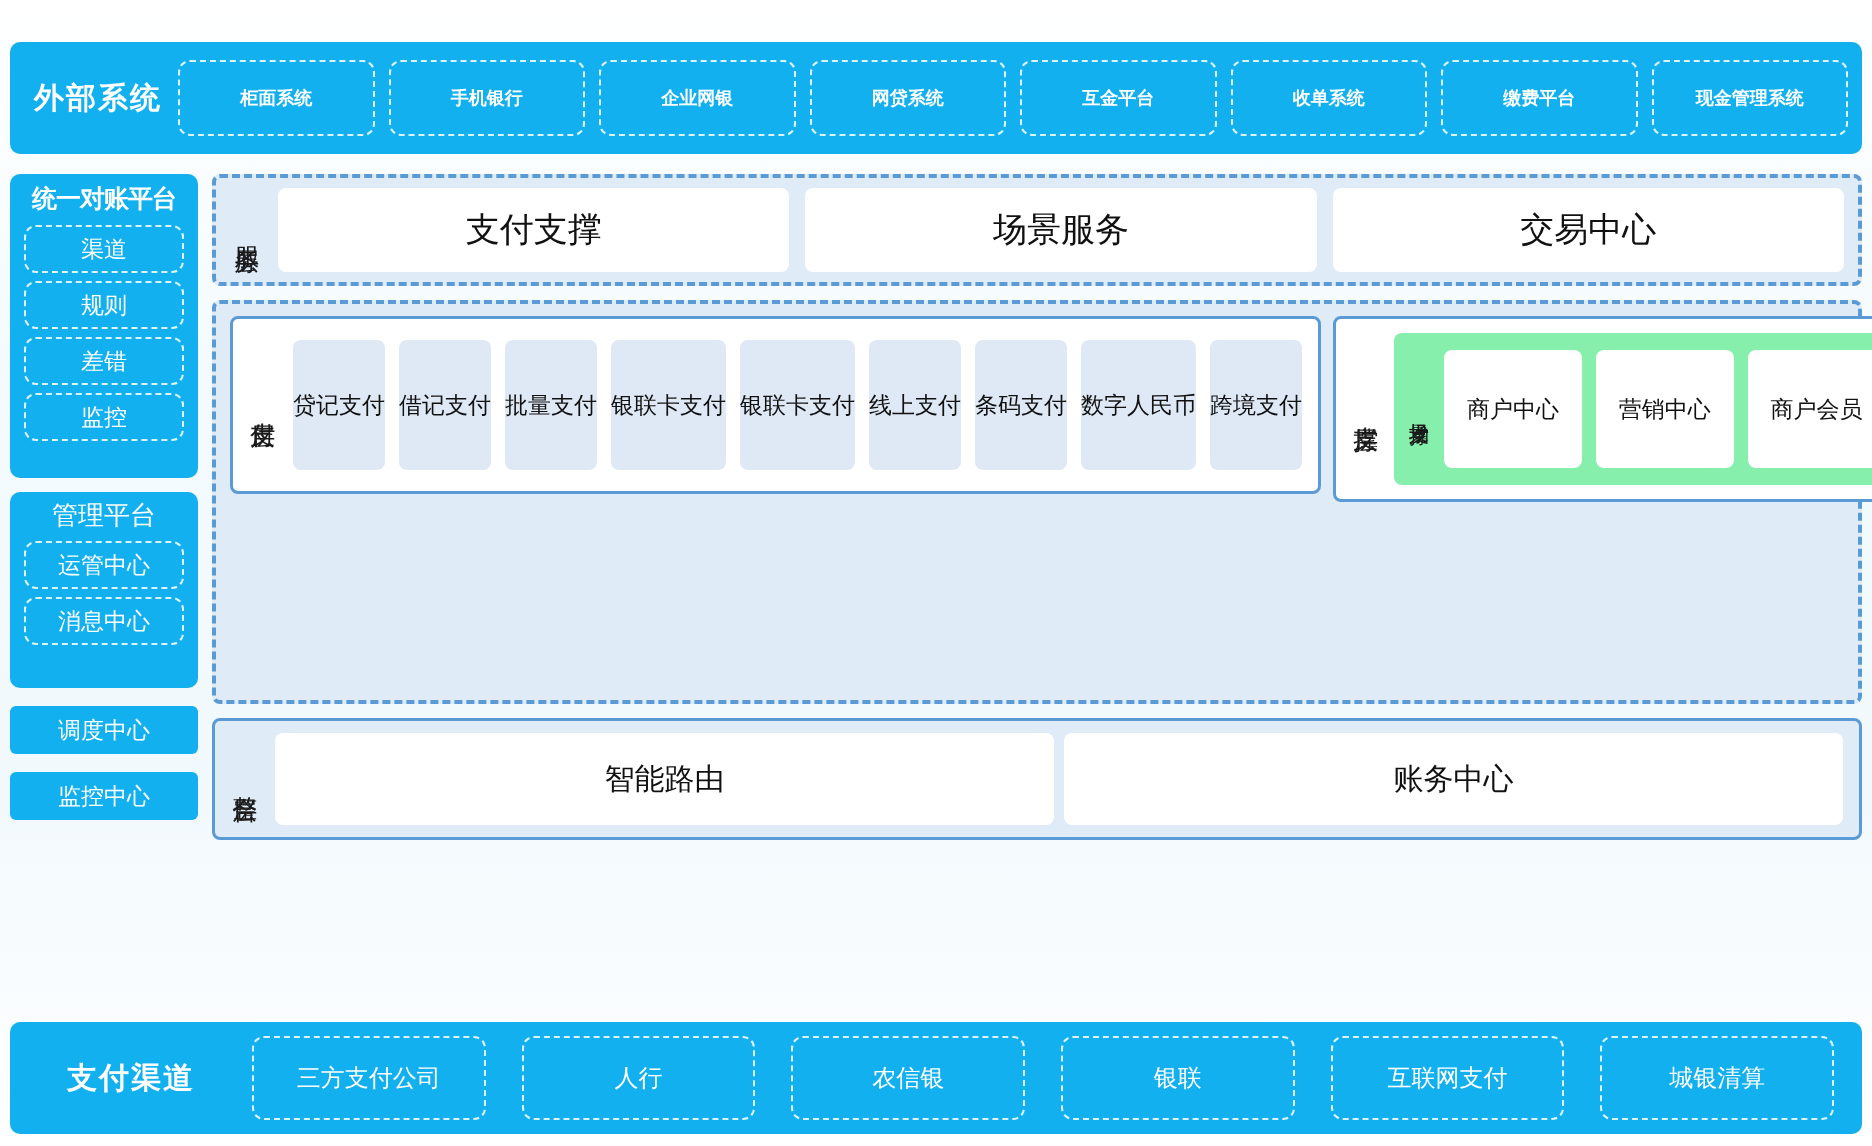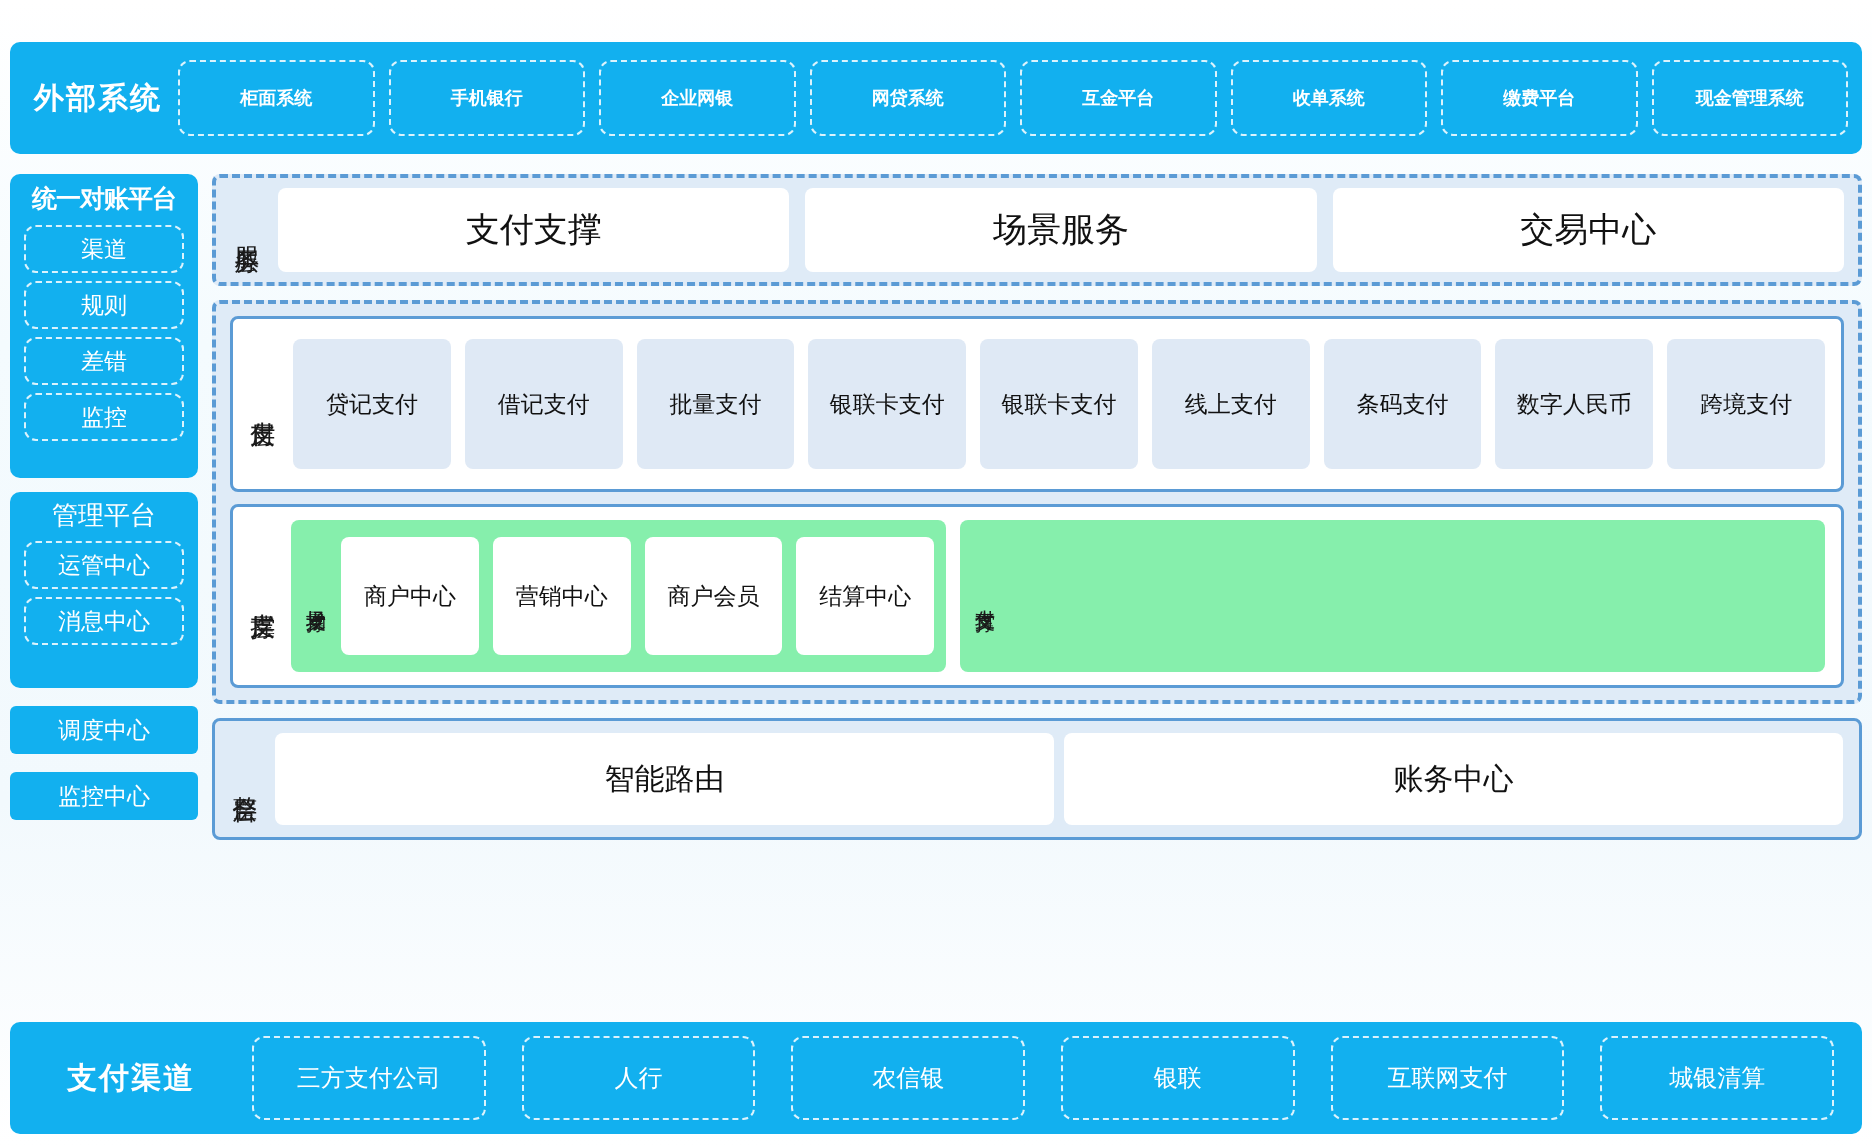--- a/index.html
+++ b/index.html
@@ -166,21 +166,21 @@
     padding: 8px 14px 8px 10px;
   }
   #payment-group {
     left: 212px;
     top: 300px;
     width: 1650px;
     height: 404px;
     border: 4px dashed #5b9bd5;
     padding: 12px 14px;
     display: flex;
-    flex-direction: column;
+    flex-direction: row;
     gap: 12px;
   }
 
   .vlabel {
     writing-mode: vertical-rl;
     text-orientation: upright;
     font-size: 25px;
     color: #1a1a1a;
     letter-spacing: 2px;
     line-height: 1.05;

